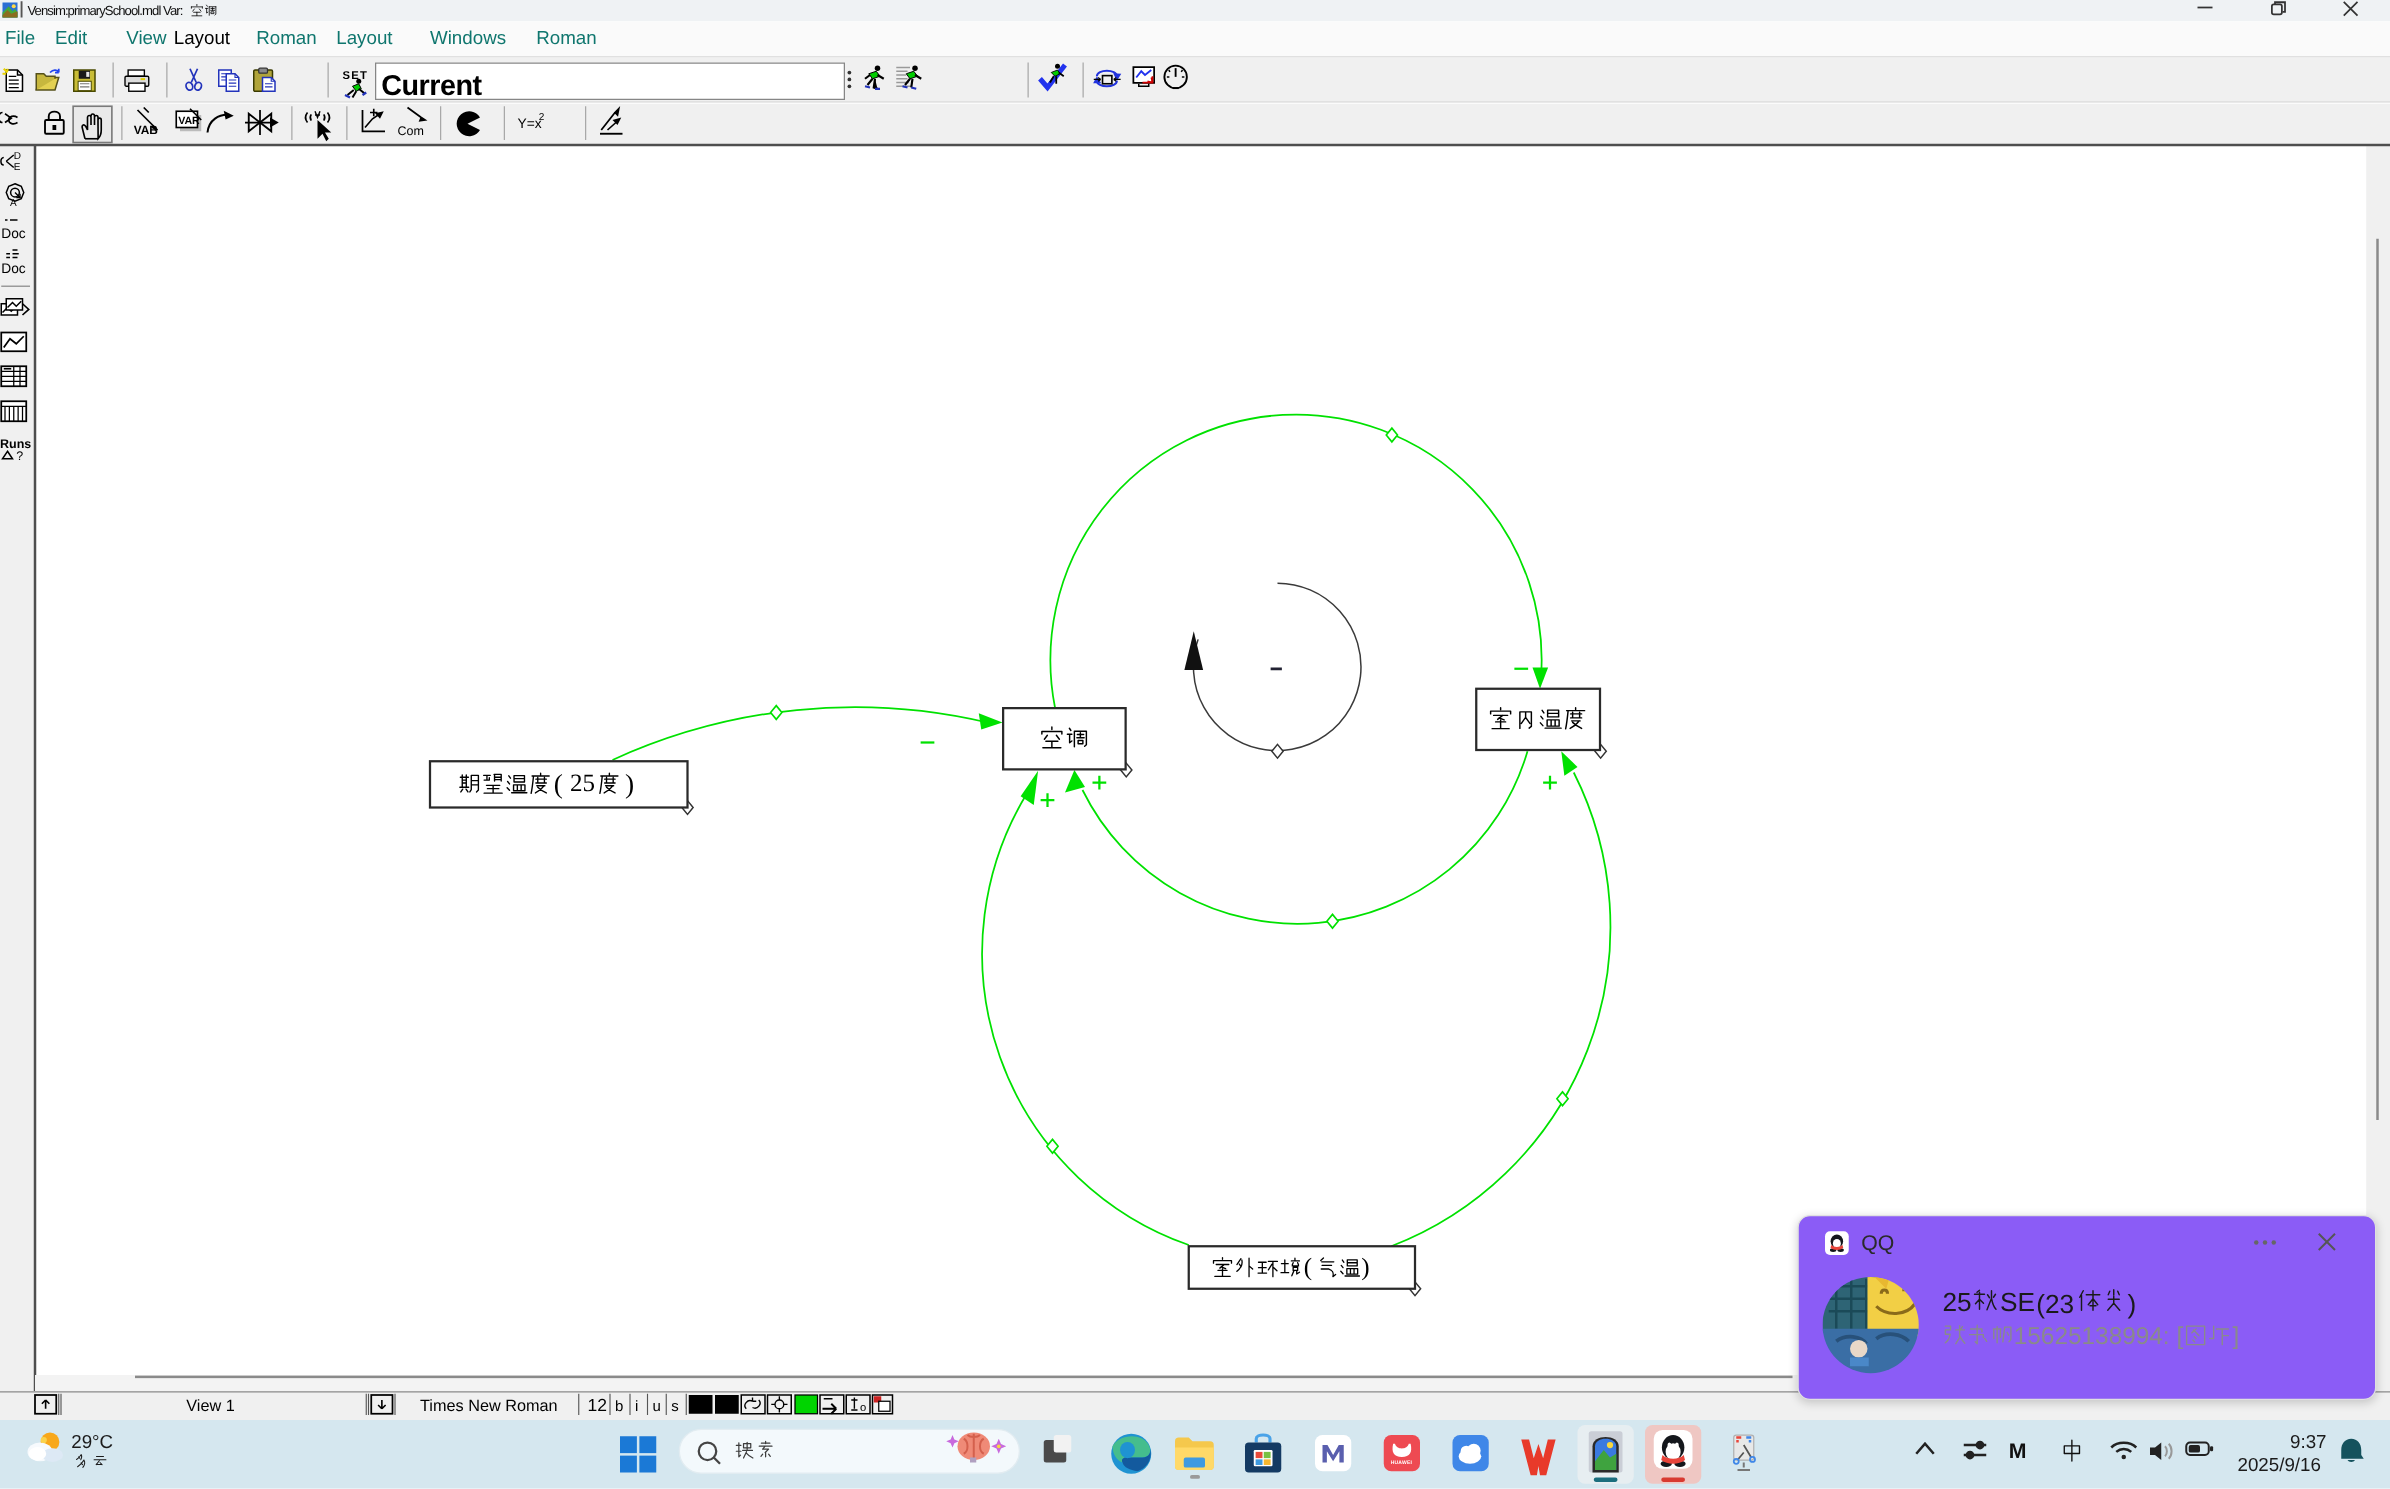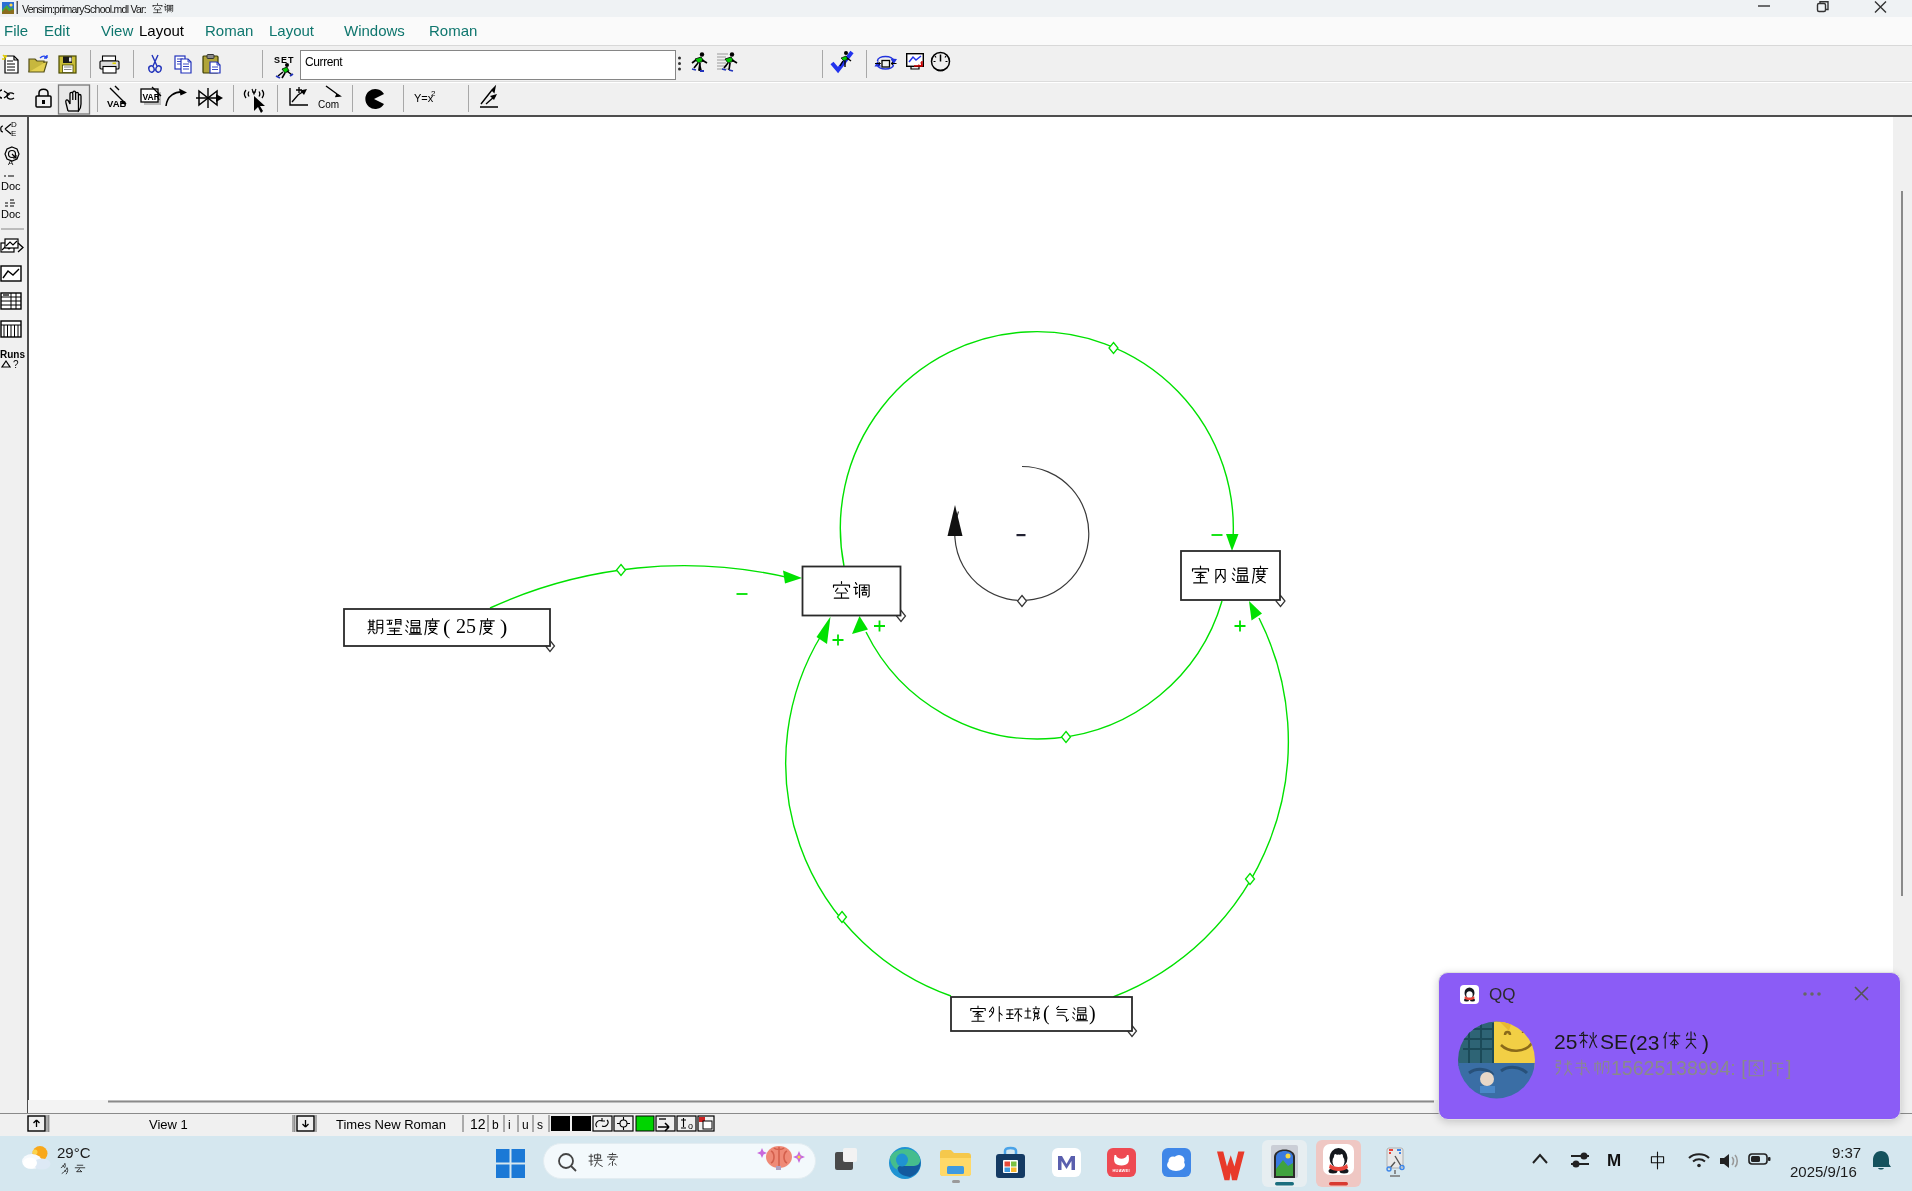--- a/index.html
+++ b/index.html
@@ -8,21 +8,21 @@
 .abs{position:absolute}
 .titlebar{left:0;top:0;width:1912px;height:17px;background:#eff2f4}
 .titletext{left:22px;top:2.5px;font-size:10.5px;letter-spacing:-0.75px;color:#111}
 .menubar{left:0;top:17px;width:1912px;height:29px;background:#fafafa;border-bottom:1px solid #d8d8d8}
 .mi{position:absolute;top:5px;font-size:15px;color:#0f766e}
 .tb1{left:0;top:46px;width:1912px;height:36px;background:#f0f0f0;border-bottom:1px solid #dcdcdc}
 .tb2{left:0;top:83px;width:1912px;height:32px;background:#f0f0f0}
 .vsep1{position:absolute;top:4px;width:1px;height:28px;background:#a8a8a8}
 .vsep2{position:absolute;top:2px;width:1px;height:27px;background:#a8a8a8}
 .field{left:300px;top:50px;width:376px;height:30px;background:#fff;border:1.5px solid #868686}
-.fieldtext{left:305px;top:55px;font-size:12px;letter-spacing:-0.4px;font-weight:normal;color:#000}
+.fieldtext{left:305px;top:55px;font-size:23px;letter-spacing:-0.4px;font-weight:bold;color:#000}
 .canvasL{left:0;top:115px;width:27px;height:1018px;background:#f0f0f0}
 .canvasR{left:1893px;top:117px;width:19px;height:996px;background:#f0f0f0}
 .canvasTop{left:0;top:115px;width:1912px;height:1.5px;background:#4e4e4e}
 .canvasLeftB{left:27px;top:116px;width:1.5px;height:997px;background:#4e4e4e}
 .hsbar{left:28px;top:1100px;width:1865px;height:13px;background:#f3f3f3}
 .statusbar{left:0;top:1113px;width:1912px;height:23px;background:#f0f0f0;border-top:1px solid #8a8a8a}
 .taskbar{left:0;top:1136px;width:1912px;height:55px;background:#d5e7ef}
 .qq{left:1438px;top:972px;width:463px;height:148px;background:#8b5cf6;border:1px solid #e0e0e0;border-radius:10px;box-shadow:0 2px 8px rgba(0,0,0,0.18);z-index:10}
 .searchpill{left:543px;top:1143px;width:273px;height:36px;background:#f3f9fc;border:1px solid #e2ecf1;border-radius:18px}
 svg{display:block}

